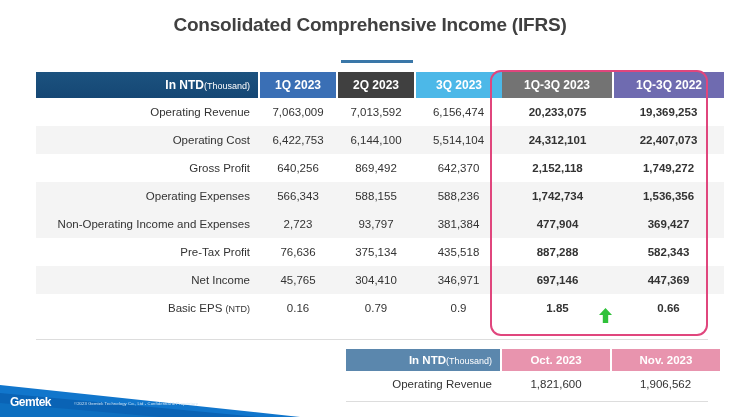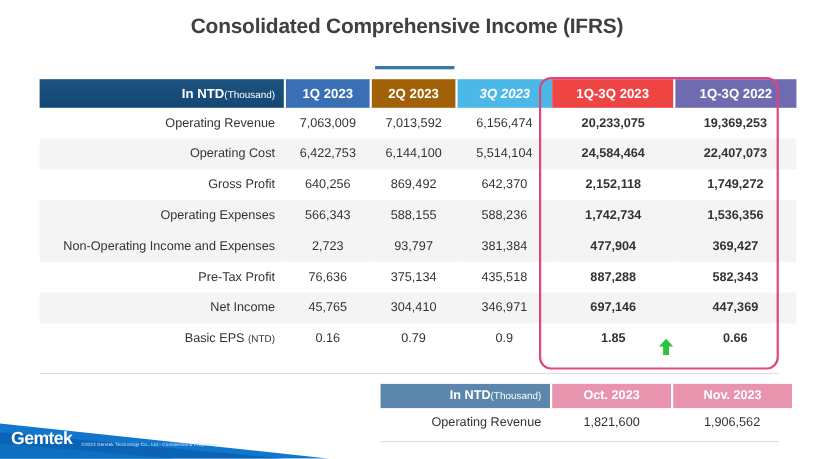--- a/index.html
+++ b/index.html
@@ -64,23 +64,23 @@
   .th-label {
     background: linear-gradient(180deg, #1c527f 0%, #154774 100%);
     text-align: right !important;
     padding-right: 8px !important;
   }
   .th-label .unit {
     font-size: 9px;
     font-weight: normal;
   }
   .th-q1 { background: #3a6fb5; }
-  .th-q2 { background: #a16207; margin-left: 32px; }
-  .th-q3 { background: #4cb8e8; border-right: none !important; font-style: italic; }
-  .th-c1 { background: #ef4444; }
+  .th-q2 { background: #404040; margin-left: 32px; }
+  .th-q3 { background: #4cb8e8; border-right: none !important; }
+  .th-c1 { background: #737373; }
   .th-c2 { background: #6f6bb0; border-right: none !important; }
 
   .main-table tbody tr.alt td { background: #f4f4f4; }
   .row-label {
     text-align: right;
     padding-right: 9px !important;
     white-space: nowrap;
   }
   .row-label .unit { font-size: 9px; }
   .cell-num {
@@ -183,21 +183,21 @@
     width: 300px;
     height: 40px;
     overflow: hidden;
   }
   .footer-shape svg { display: block; }
   .brand {
     position: absolute;
     left: 10px;
     bottom: 8px;
     color: #ffffff;
-    font-size: 16px;
+    font-size: 12px;
     font-weight: bold;
     letter-spacing: -0.5px;
   }
   .copyright {
     position: absolute;
     left: 74px;
     bottom: 11px;
     color: #cfe4f5;
     font-size: 4.2px;
     white-space: nowrap;
@@ -230,21 +230,21 @@
       <td class="cell-num">7,013,592</td>
       <td class="cell-num">6,156,474</td>
       <td class="cell-hl">20,233,075</td>
       <td class="cell-hl">19,369,253</td>
     </tr>
     <tr class="alt">
       <td class="row-label">Operating Cost</td>
       <td class="cell-num">6,422,753</td>
       <td class="cell-num">6,144,100</td>
       <td class="cell-num">5,514,104</td>
-      <td class="cell-hl">24,584,464</td>
+      <td class="cell-hl">24,312,101</td>
       <td class="cell-hl">22,407,073</td>
     </tr>
     <tr>
       <td class="row-label">Gross Profit</td>
       <td class="cell-num">640,256</td>
       <td class="cell-num">869,492</td>
       <td class="cell-num">642,370</td>
       <td class="cell-hl">2,152,118</td>
       <td class="cell-hl">1,749,272</td>
     </tr>

